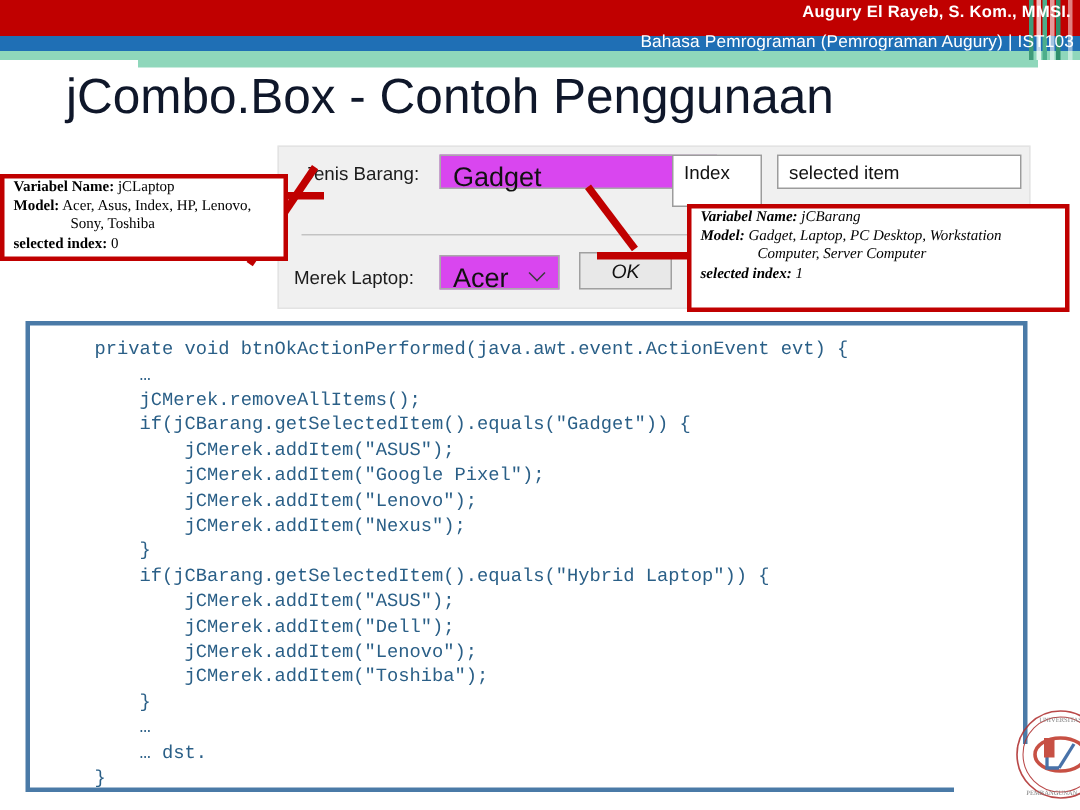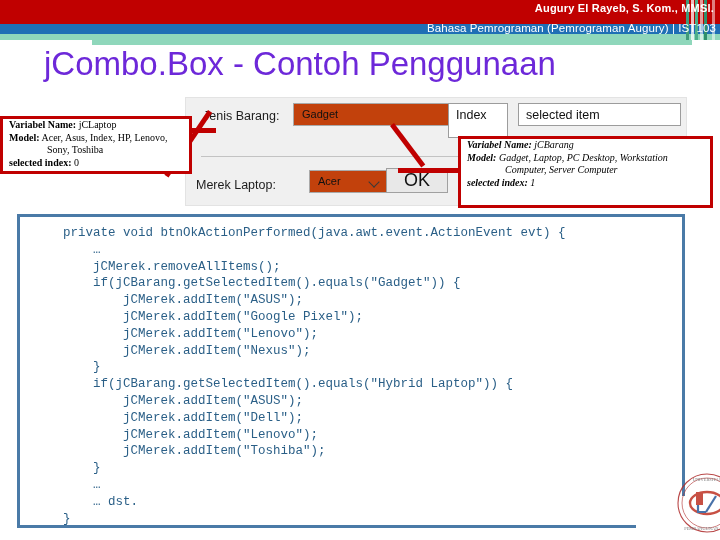--- a/index.html
+++ b/index.html
@@ -27,56 +27,56 @@
   .s2{left:691px;background:#ffffff;opacity:.75;}
   .s3{left:695px;background:#4cae8b;}
   .s4{left:700px;background:#ffffff;opacity:.6;}
   .s5{left:704px;background:#2f8f6c;}
   .s6{left:712px;background:#ffffff;opacity:.5;}
   .mint-under{position:absolute;left:92px;top:40px;width:600px;height:5px;background:#8fd7bb;}
 
   
   .title{
     position:absolute;left:44px;top:43px;width:660px;height:42px;
-    color:#6d28d9;font-size:33px;line-height:42px;white-space:nowrap;
+    color:#0f172a;font-size:33px;line-height:42px;white-space:nowrap;
   }
 
   
   .form{
     position:absolute;left:185px;top:97px;width:500px;height:107px;
     background:#f0f0f0;border:1px solid #e3e3e3;
   }
   .form .lbl{position:absolute;color:#1c1c1c;font-size:12.5px;white-space:nowrap;}
   .lbl-barang{left:17px;top:11px;}
   .lbl-merek{left:10px;top:80px;}
   .combo{
-    position:absolute;background:#c2410c;border:1px solid #a9a9a9;
-    box-sizing:border-box;color:#111;font-size:11px;
+    position:absolute;background:#d946ef;border:1px solid #a9a9a9;
+    box-sizing:border-box;color:#111;font-size:18px;
   }
   .combo .ctext{position:absolute;left:8px;top:4px;white-space:nowrap;}
   .combo .carrow{position:absolute;right:9px;top:7px;width:9px;height:9px;}
   .carrow:before{
     content:"";position:absolute;left:0;top:0;width:7px;height:7px;
     border-right:1.4px solid #3a3a3a;border-bottom:1.4px solid #3a3a3a;
     transform:rotate(45deg);
   }
   .combo-barang{left:107px;top:5px;width:185px;height:23px;}
-  .combo-merek{left:107px;top:72px;width:80px;height:23px;margin-left:16px;}
+  .combo-merek{left:107px;top:72px;width:80px;height:23px;}
   .txtfield{
     position:absolute;background:#ffffff;border:1px solid #9c9c9c;
     box-sizing:border-box;color:#111;font-size:12.5px;
   }
   .txtfield span{position:absolute;left:7px;top:4px;white-space:nowrap;}
   .fld-index{left:262px;top:5px;width:60px;height:35px;}
   .fld-selected{left:332px;top:5px;width:163px;height:23px;}
   .form-sep{position:absolute;left:15px;top:58px;width:462px;height:1px;background:#c3c3c3;}
   .okbtn{
     position:absolute;left:200px;top:70px;width:62px;height:25px;
     background:#e8e8e8;border:1px solid #a0a0a0;box-sizing:border-box;
-    color:#111;font-size:18px;text-align:center;line-height:23px;
+    color:#111;font-size:13px;text-align:center;line-height:23px;font-style:italic;
   }
 
   
   .callout{
     position:absolute;background:#ffffff;border:3px solid #c00000;
     box-sizing:border-box;font-family:"Liberation Serif", serif;
     color:#000;font-size:10px;line-height:12.5px;padding:0 5px 3px 6px;
   }
   .callout b{font-weight:bold;}
   .callout .ind{display:inline-block;width:38px;}

